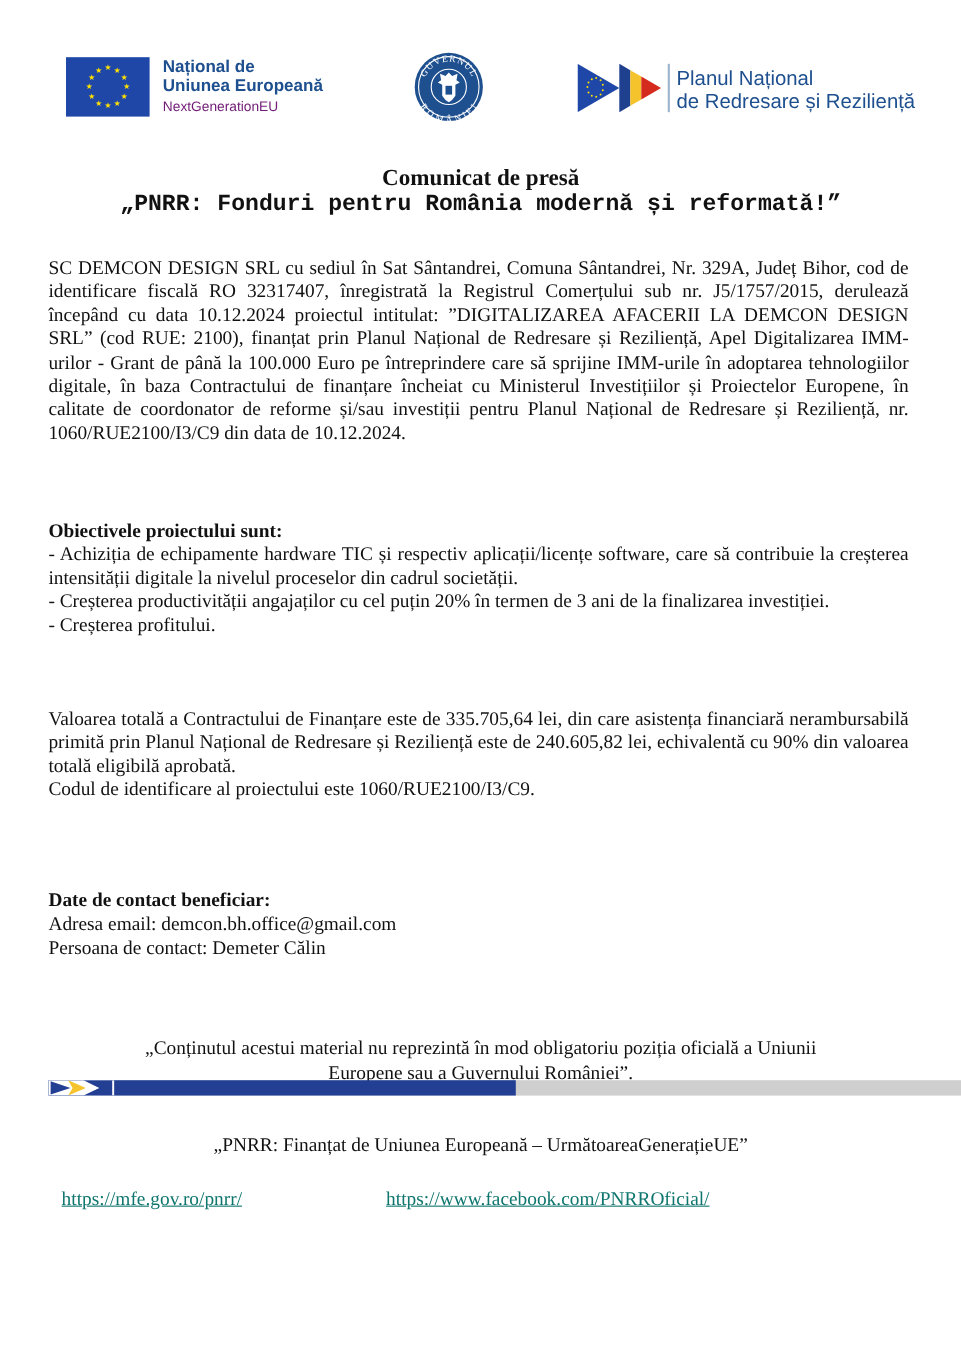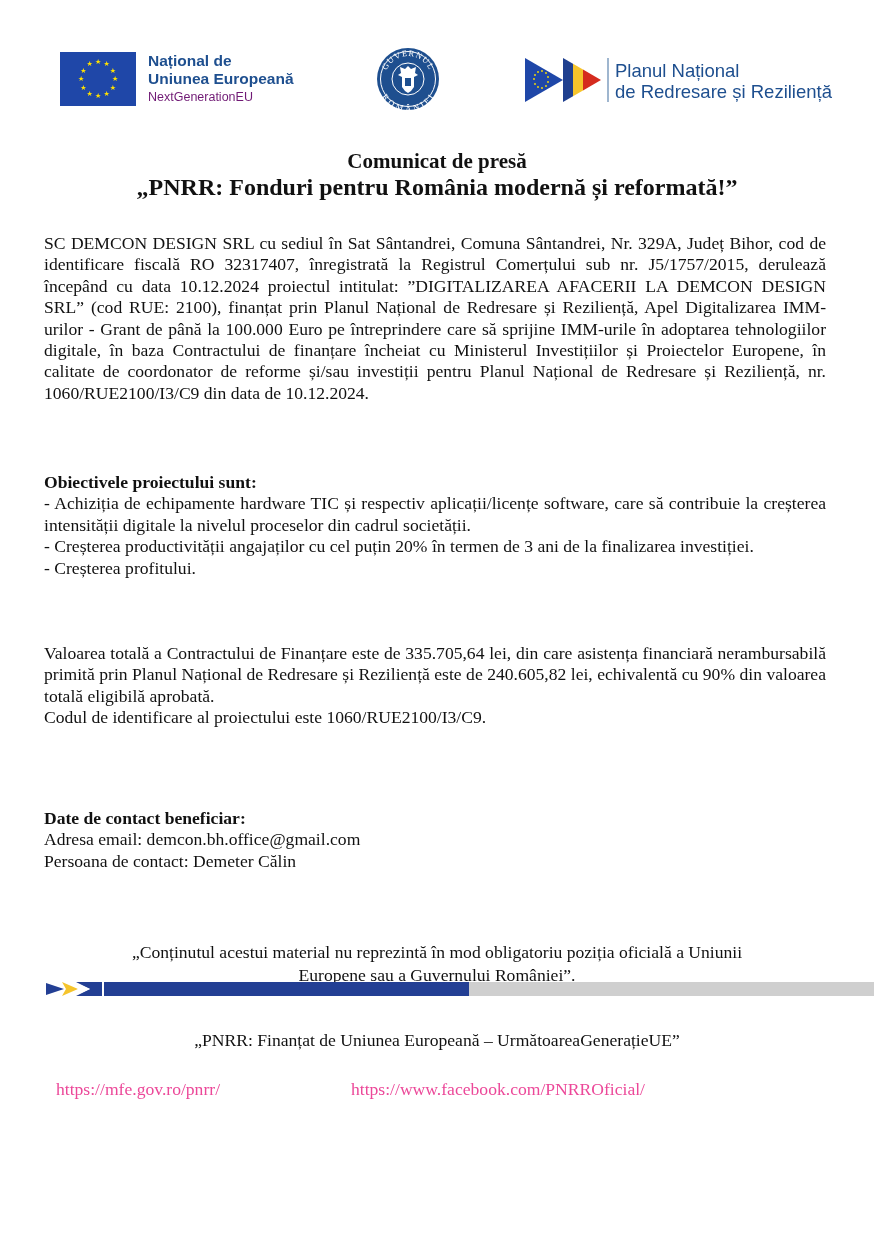--- a/index.html
+++ b/index.html
@@ -16,40 +16,40 @@
 
     .logo-gov { position: absolute; left: 376px; top: 45px; width: 64px; height: 68px; }
 
     .logo-pnrr { position: absolute; left: 525px; top: 58px; display: flex; align-items: flex-end; }
     .pnrr-arrows { width: 78px; height: 44px; position: relative; }
     .pnrr-sep { width: 2px; height: 44px; background: #9fb6cf; margin-left: 4px; }
     .pnrr-text { margin-left: 6px; font-family: "Liberation Sans", sans-serif; color: #1e4f8f; font-size: 18.5px; line-height: 21px; font-weight: 500; }
 
     
     .title1 { position: absolute; left: 0; width: 874px; top: 148px; text-align: center; font-weight: bold; font-size: 21px; line-height: 26px; }
-    .title2 { position: absolute; left: 0; width: 874px; top: 174px; text-align: center; font-weight: bold; font-size: 24px; line-height: 26px; }
+    .title2 { position: absolute; left: 0; width: 874px; top: 174px; text-align: center; font-weight: bold; font-size: 21px; line-height: 26px; font-family: Liberation Mono, monospace; }
 
     .body { position: absolute; left: 44px; width: 782px; font-size: 17.6px; line-height: 21.4px; text-align: justify; }
     .p1 { top: 233px; }
     .obj { top: 472px; }
     .fin { top: 643px; }
     .contact { top: 808px; text-align: left; }
     .bold { font-weight: bold; }
     .line { display: block; }
 
     .disclaimer { position: absolute; left: 60px; width: 754px; top: 929px; text-align: center; font-size: 17.6px; line-height: 23px; margin-top: 12px; }
 
     .bar { position: absolute; left: 44px; top: 982px; width: 830px; height: 14px; }
     .bar .blue { position: absolute; left: 0; top: 0; width: 425px; height: 14px; background: #233f94; }
     .bar .grey { position: absolute; left: 425px; top: 0; width: 405px; height: 14px; background: #cfcfcf; }
 
     .slogan { position: absolute; left: 0; width: 874px; top: 1029px; text-align: center; font-size: 17.6px; line-height: 22px; }
 
     .links { position: absolute; top: 1078px; font-size: 17.6px; line-height: 22px; }
-    .links a { color: #ec4899; position: absolute; white-space: nowrap; }
+    .links a { color: #0f766e; text-decoration: underline; position: absolute; white-space: nowrap; }
     .link1 { left: 56px; }
     .link2 { left: 351px; }
   </style>
 </head>
 <body>
 
 <div class="logo-eu">
   <div class="eu-flag" id="euflag">
       <span class="star" style="left: 35px; top: 7px;">★</span>
       <span class="star" style="left: 43.5px; top: 9.27757px;">★</span>

